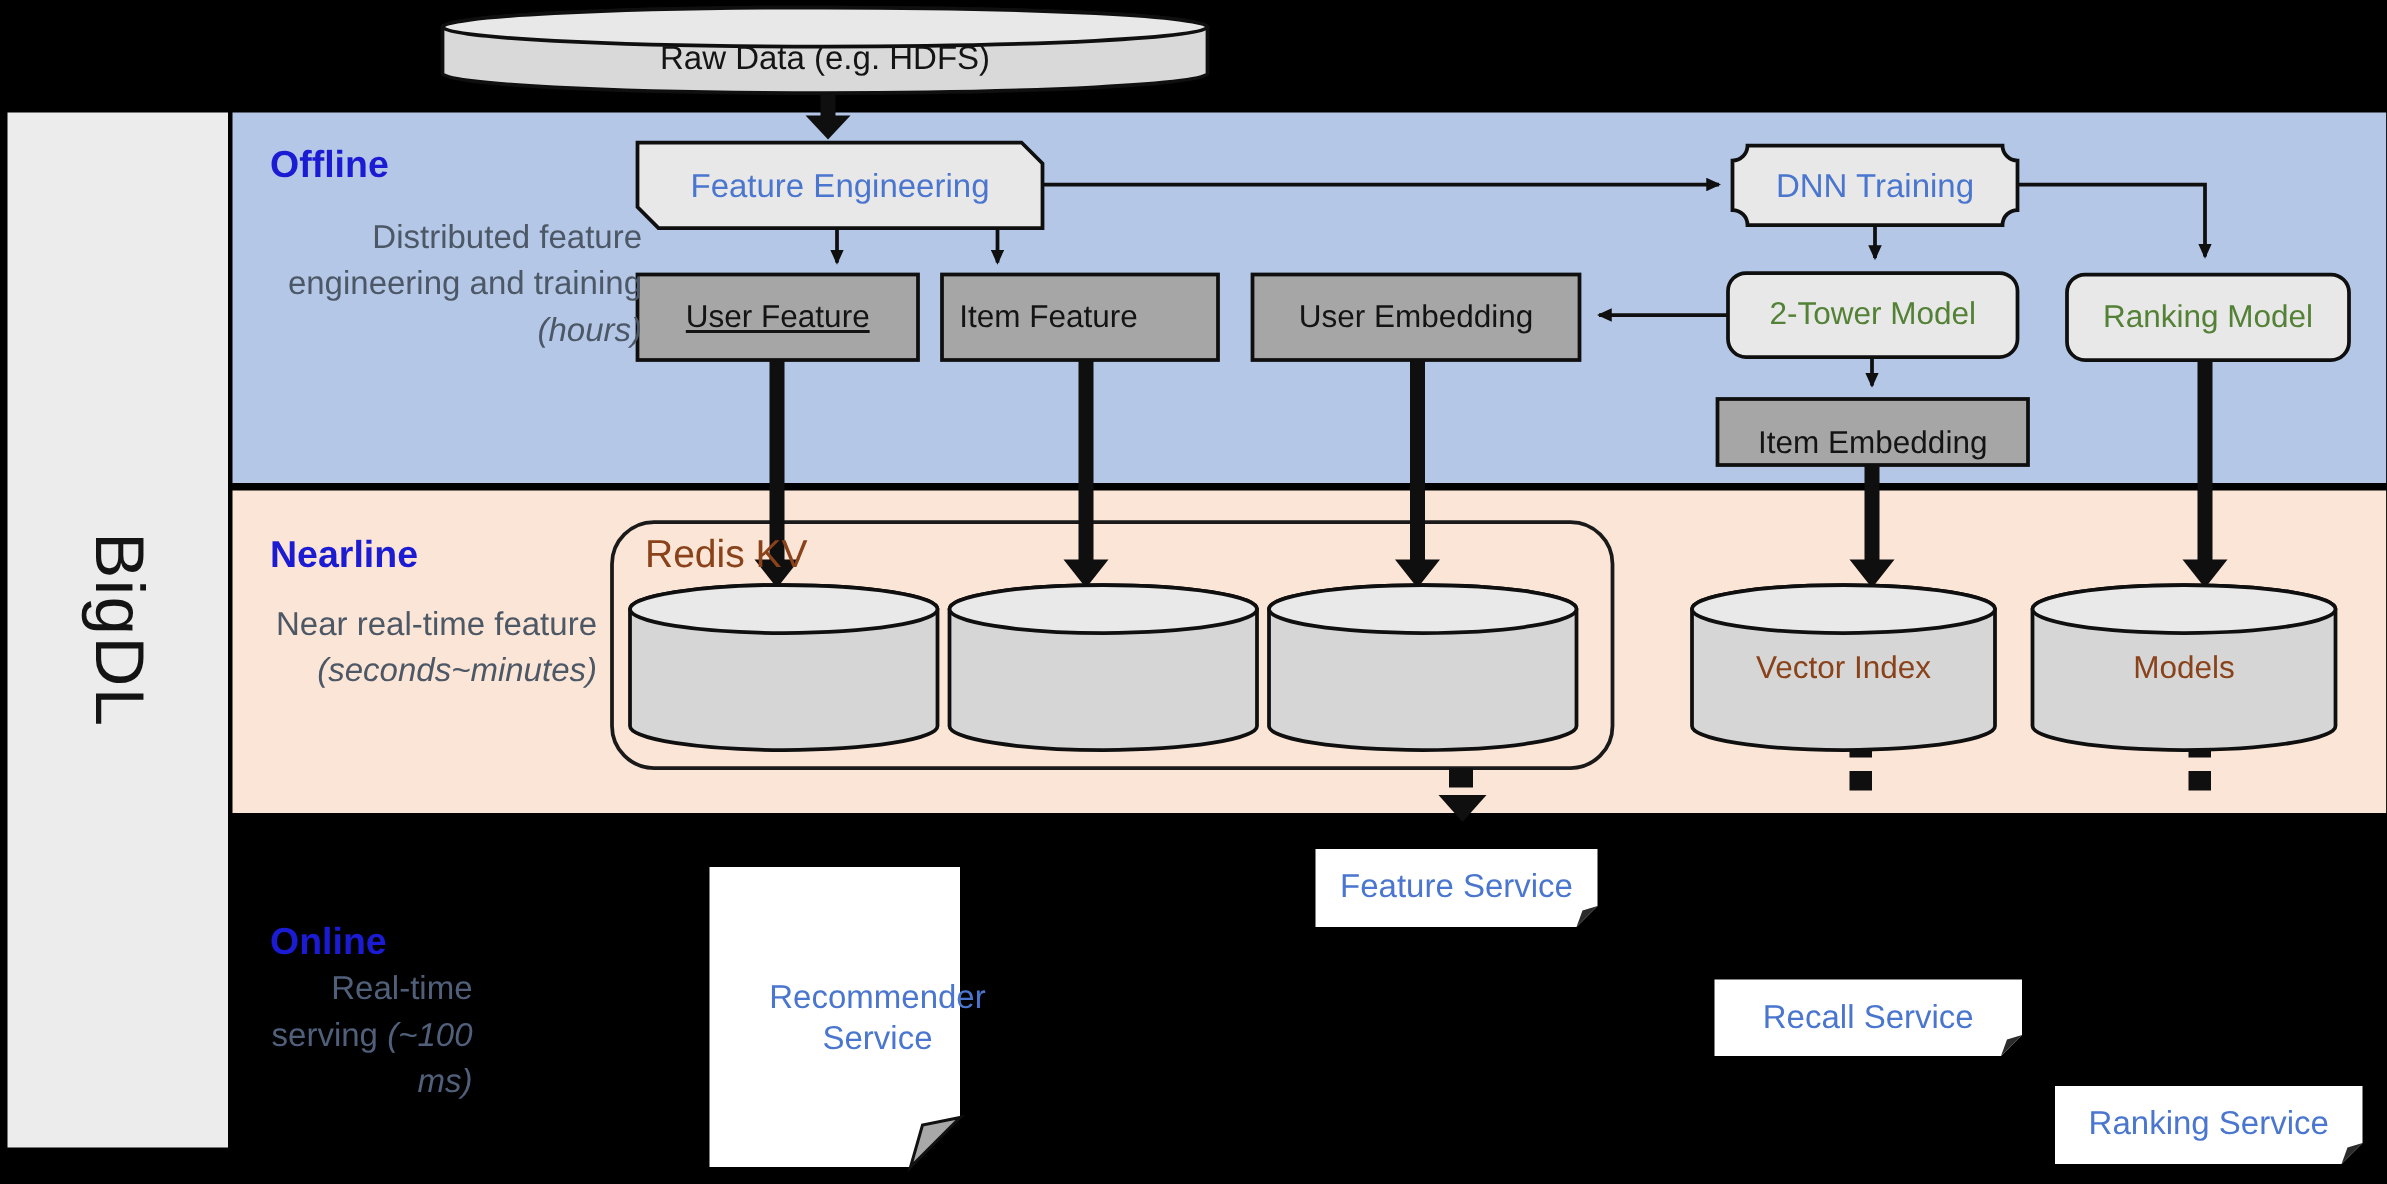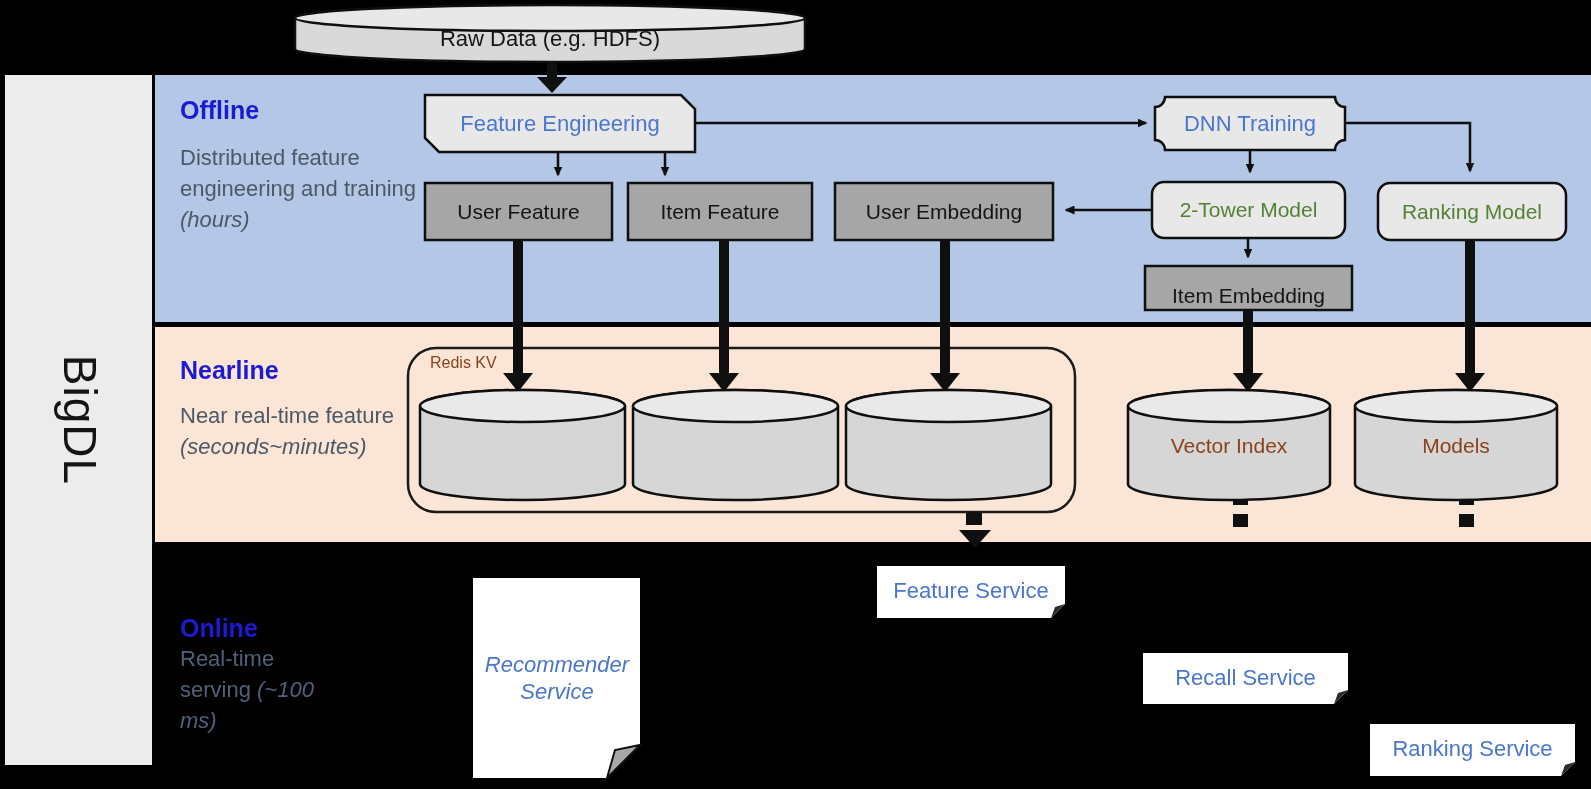--- a/index.html
+++ b/index.html
@@ -1,33 +1,33 @@
 <!DOCTYPE html>
 <html><head>
 <meta charset="utf-8">
 <style>
   html,body{margin:0;padding:0;background:#000;}
   #canvas{position:relative;width:1591px;height:789px;background:#000;overflow:hidden;
           font-family:"Liberation Sans","DejaVu Sans",sans-serif;}
   #diagram-svg{position:absolute;left:0;top:0;}
   .lbl{position:absolute;display:flex;align-items:center;justify-content:center;
        text-align:center;pointer-events:none;}
-  .lbl-left{justify-content:flex-start;text-align:left;align-items:flex-start;}
+  .lbl-left{justify-content:flex-start;text-align:right;align-items:flex-start;}
   .node-blue{color:#4a76cf;font-size:22px;}
   .node-black{color:#141414;font-size:21px;}
   .node-green{color:#538135;font-size:21px;}
   .node-brown{color:#8a421a;font-size:21px;}
   .svc{color:#4a76cf;font-size:22px;line-height:1.25;}
   .sec-title{color:#1b1bd3;font-size:25px;font-weight:600;}
   .sec-desc{color:#4d5866;font-size:22px;line-height:1.42;}
   .sec-desc-online{color:#51607a;}
   .brand{position:absolute;left:-100px;top:395px;width:360px;height:50px;
          transform:rotate(90deg);transform-origin:center;
          font-size:46px;color:#141414;text-align:center;line-height:50px;letter-spacing:1px;}
-  .redis-lbl{color:#8a421a;font-size:16px;}
+  .redis-lbl{color:#8a421a;font-size:26px;}
 </style>
 </head>
 <body>
 
 <div id="canvas">
 
   <svg id="diagram-svg" width="1591" height="789" viewBox="0 0 1591 789">
     <defs>
       <marker id="mthin" markerWidth="10" markerHeight="9" refX="8.5" refY="4.5" orient="auto" markerUnits="userSpaceOnUse">
         <path d="M0,0 L10,4.5 L0,9 Z" fill="#0f0f0f"></path>
@@ -155,29 +155,29 @@
   <div class="lbl lbl-left sec-desc" style="left:180px;top:142px;width:248px;height:130px;display:block;"><span>Distributed feature engineering and training </span><i>(hours)</i></div>
 
   <div class="lbl lbl-left sec-title" style="left:180px;top:356px;width:200px;height:32px;">Nearline</div>
   <div class="lbl lbl-left sec-desc" style="left:180px;top:400px;width:218px;height:100px;display:block;"><span>Near real-time feature </span><i>(seconds~minutes)</i></div>
 
   <div class="lbl lbl-left sec-title" style="left:180px;top:597px;width:200px;height:32px;margin-top:17px;">Online</div>
   <div class="lbl lbl-left sec-desc sec-desc-online" style="left:180px;top:643px;width:135px;height:100px;display:block;"><span>Real-time serving </span><i>(~100 ms)</i></div>
 
   <div class="lbl node-blue" style="left:425px;top:95px;width:270px;height:57px;">Feature Engineering</div>
   <div class="lbl node-blue" style="left:1155px;top:97px;width:190px;height:53px;">DNN Training</div>
-  <div class="lbl node-black" style="left:425px;top:183px;width:187px;height:57px;">User Feature</div>
-  <div class="lbl node-black" style="left:628px;top:183px;width:184px;height:57px;">Item Feature</div>
+  <div class="lbl node-black" style="left:425px;top:183px;width:187px;height:57px;text-decoration:underline;">User Feature</div>
+  <div class="lbl node-black" style="left:607px;top:183px;width:184px;height:57px;">Item Feature</div>
   <div class="lbl node-black" style="left:835px;top:183px;width:218px;height:57px;">User Embedding</div>
   <div class="lbl node-green" style="left:1152px;top:182px;width:193px;height:56px;">2-Tower Model</div>
   <div class="lbl node-green" style="left:1378px;top:183px;width:188px;height:57px;">Ranking Model</div>
   <div class="lbl node-black" style="left:1145px;top:266px;width:207px;height:60px;">Item Embedding</div>
 
   <div class="lbl lbl-left redis-lbl" style="left:430px;top:354px;width:120px;height:26px;">Redis KV</div>
   <div class="lbl node-brown" style="left:1128px;top:418px;width:202px;height:55px;">Vector Index</div>
   <div class="lbl node-brown" style="left:1355px;top:418px;width:202px;height:55px;">Models</div>
 
-  <div class="lbl svc" style="left:478px;top:588px;width:158px;height:180px;font-style:italic;">Recommender Service</div>
+  <div class="lbl svc" style="left:506px;top:588px;width:158px;height:180px;">Recommender Service</div>
   <div class="lbl svc" style="left:877px;top:566px;width:188px;height:50px;">Feature Service</div>
   <div class="lbl svc" style="left:1143px;top:653px;width:205px;height:49px;">Recall Service</div>
   <div class="lbl svc" style="left:1370px;top:724px;width:205px;height:50px;">Ranking Service</div>
 
 </div>
 
 </body></html>

